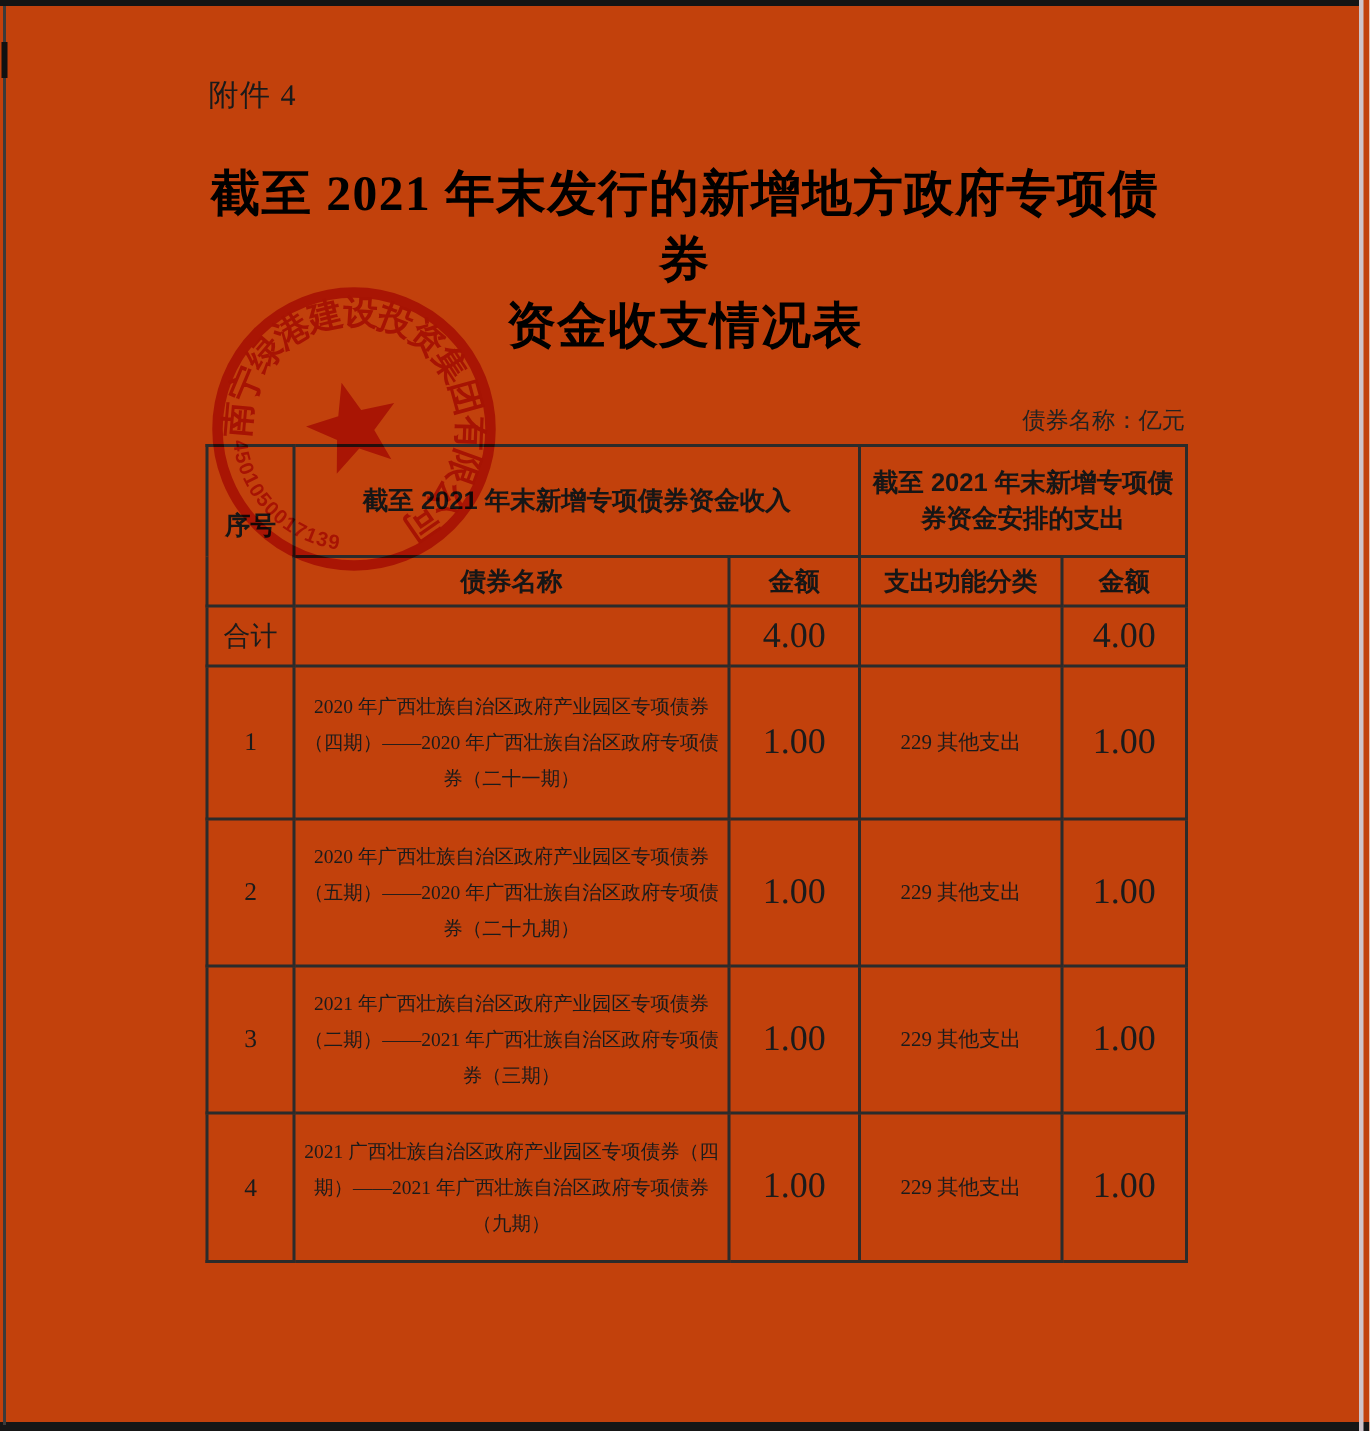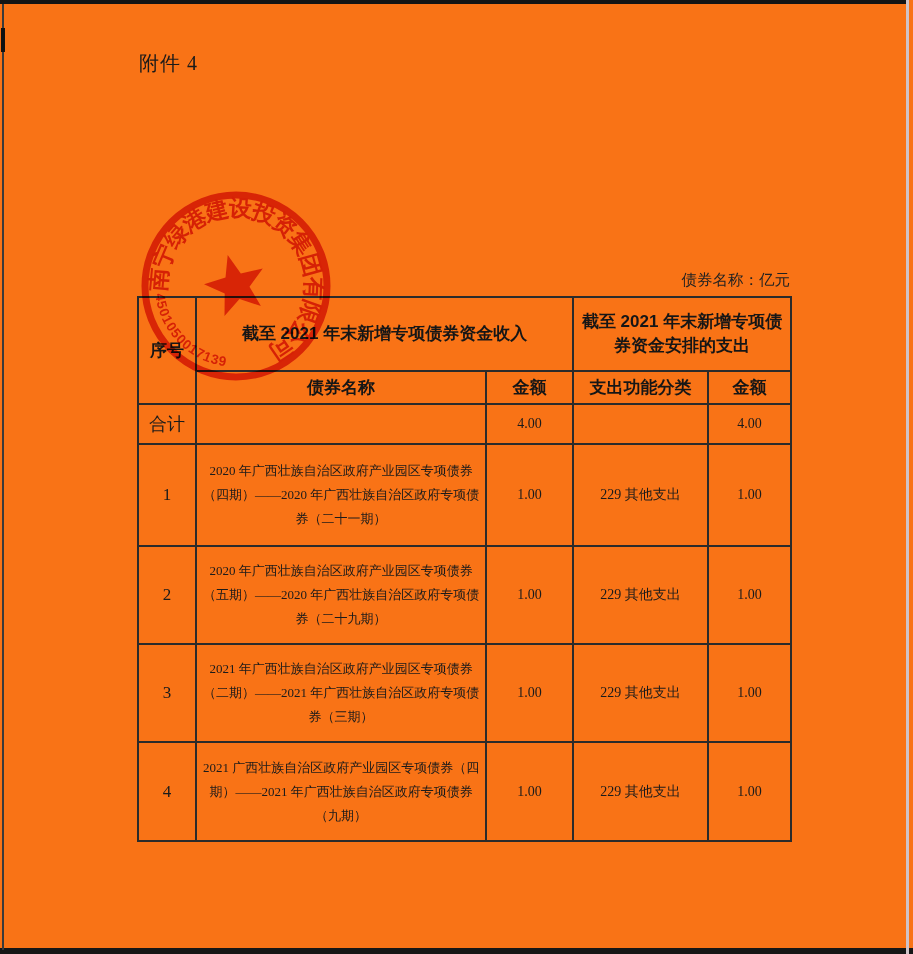--- a/index.html
+++ b/index.html
@@ -1,17 +1,17 @@
 <!DOCTYPE html>
 <html><head>
 <meta charset="utf-8">
 <style>
   html,body{margin:0;padding:0;background:#ffffff;}
   .page{
-    position:relative;width:913px;height:954px;background:#f97316;overflow:hidden;
+    position:relative;width:913px;height:954px;background:#c2410c;overflow:hidden;
     font-family:"Liberation Serif",serif;color:#1b1b1b;
   }
   
   .edge-top{position:absolute;left:0;top:0;width:906px;height:4px;background:#141414;}
   .edge-bottom{position:absolute;left:0;top:948px;width:913px;height:6px;background:#161616;}
   .edge-left{position:absolute;left:2px;top:4px;width:2px;height:946px;background:#3a3a3a;}
   .edge-left-blob{position:absolute;left:1px;top:28px;width:4px;height:24px;background:#111;}
   .edge-right{position:absolute;left:906px;top:0;width:3px;height:954px;background:#cfc3c9;}
 
   .attachment{
@@ -41,21 +41,21 @@
   tr.h1 td{height:72px;}
   tr.h2 td{height:31px;margin-top:24px;}
   tr.total-row td{height:38px;}
   tr.row-1 td{height:100px;}
   tr.row-2 td{height:96px;}
   tr.row-3 td{height:96px;}
   tr.row-4 td{height:97px;}
   td.group-hdr{padding:0 8px;}
   td.total-label{text-align:left;padding-left:5px;font-size:18px;font-family:Liberation Mono, monospace;}
   td.bond-name{font-size:13px;line-height:24px;padding:2px 10px;}
-  td.num{font-size:14px;}
+  td.num{font-size:24px;}
   td.seq-num{font-size:17px;}
   td.exp-class{font-size:14px;}
 
   svg.seal{
     position:absolute;left:136px;top:186px;width:200px;height:200px;
     mix-blend-mode:multiply;opacity:.92;pointer-events:none;
   }
   svg.seal text{
     font-family:"Liberation Sans",sans-serif;font-weight:bold;
   }
@@ -66,20 +66,25 @@
 <div class="page">
 
   <div class="edge-top"></div>
   <div class="edge-bottom"></div>
   <div class="edge-left"></div>
   <div class="edge-left-blob"></div>
   <div class="edge-right"></div>
 
   <div class="attachment">附件 4</div>
 
+  <div class="doc-title">
+    <div>截至 2021 年末发行的新增地方政府专项债</div>
+    <div>券</div>
+    <div>资金收支情况表</div>
+  </div>
 
   <div class="unit-note">债券名称：亿元</div>
 
   <table class="bonds">
     <colgroup>
       <col style="width:58px">
       <col style="width:290px">
       <col style="width:87px">
       <col style="width:135px">
       <col style="width:83px">

